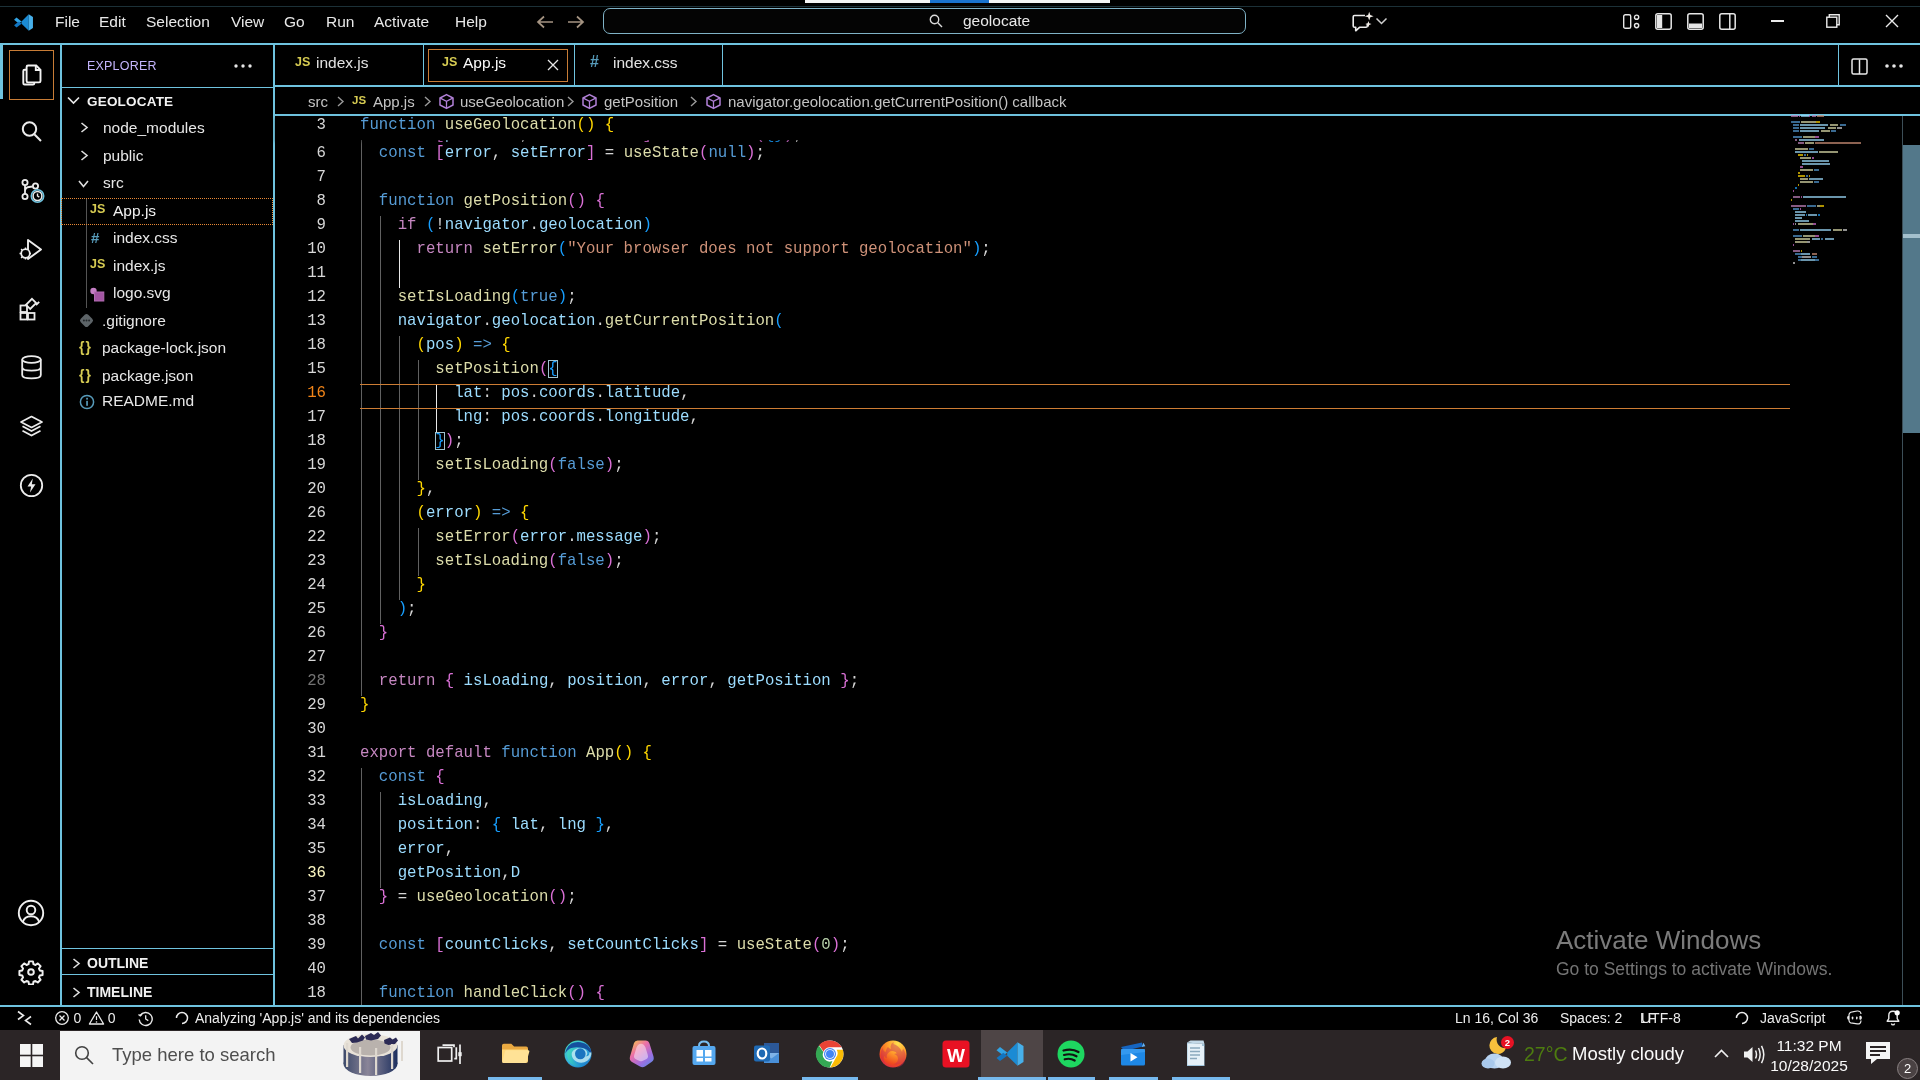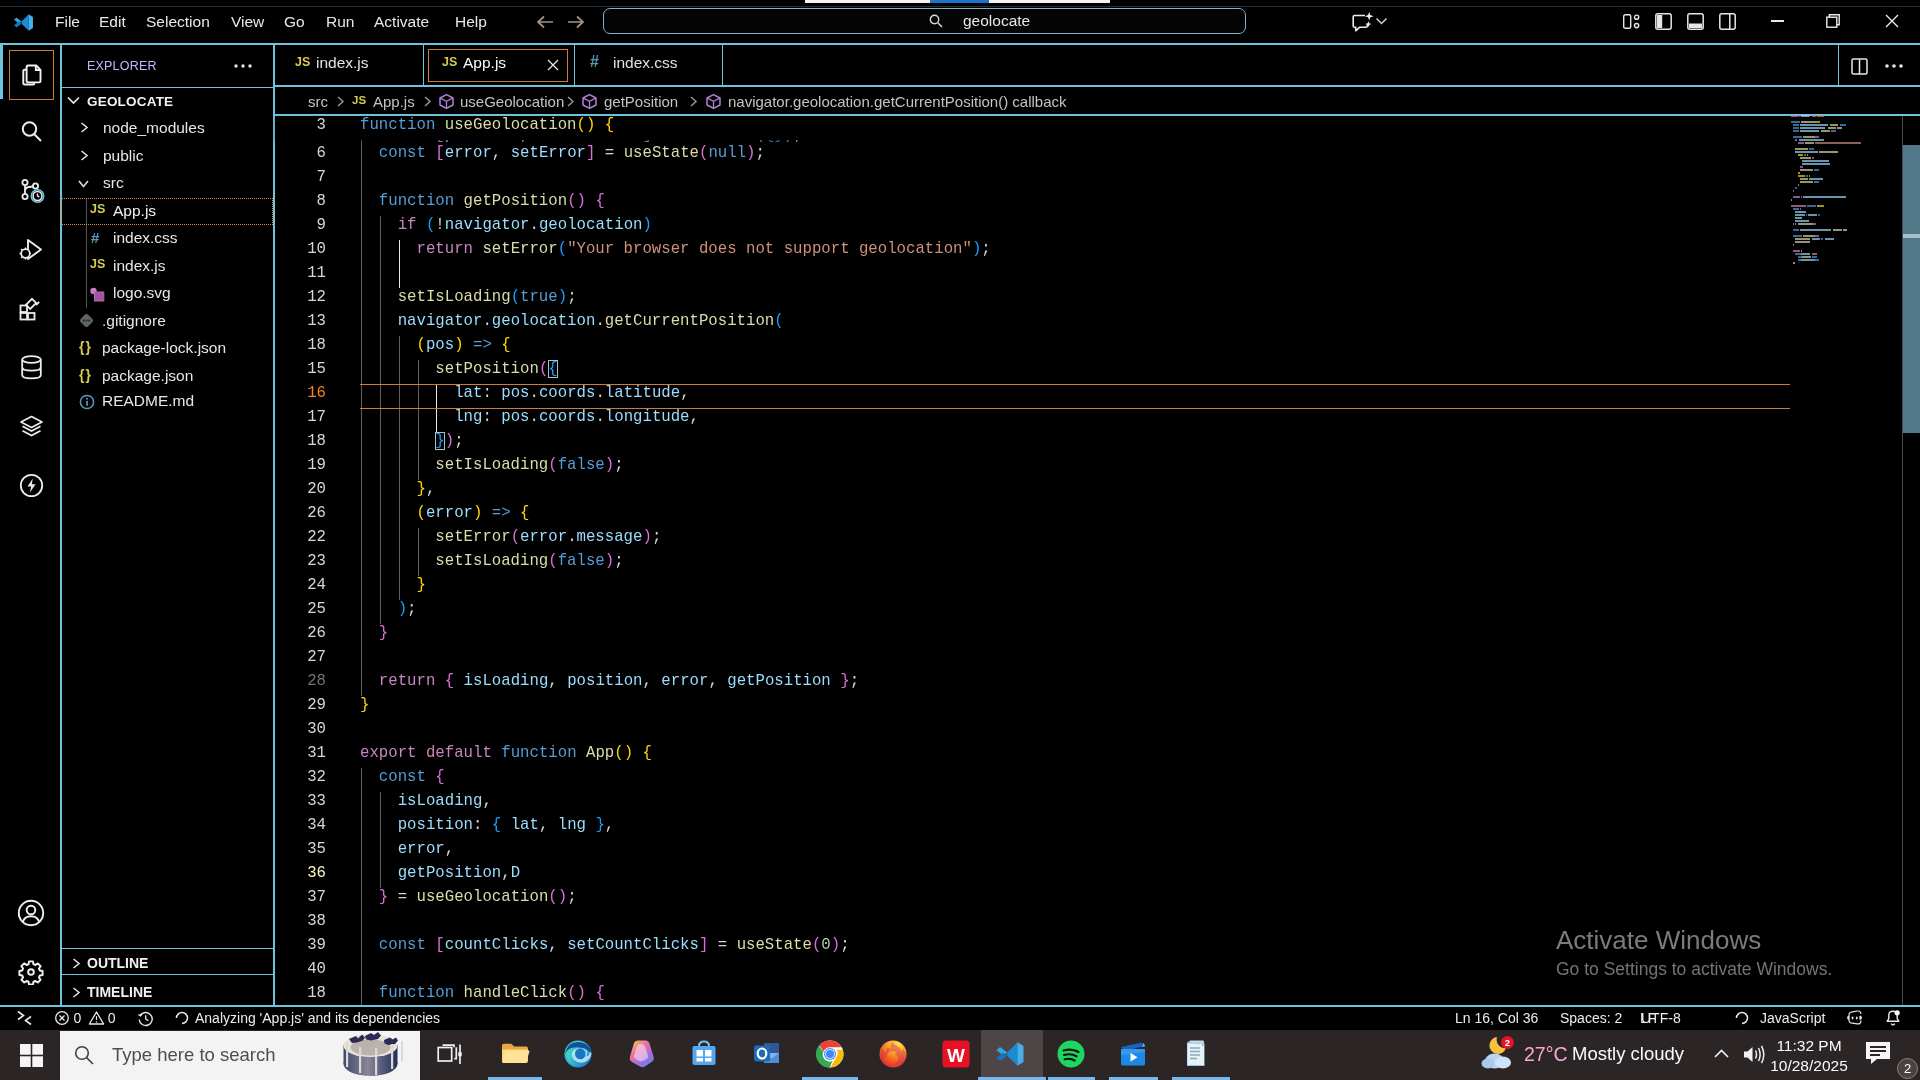--- a/index.html
+++ b/index.html
@@ -813,21 +813,21 @@
 <div class="ab" style="left:1480px;top:1035px;z-index:9">
 <svg width="36" height="38" viewBox="0 0 36 38">
 <path d="M17 2 a8.5 8.5 0 1 0 9 11 a8.5 8.5 0 0 1 -9 -11 Z" fill="#f8c03c"></path>
 <ellipse cx="14.5" cy="26" rx="9.5" ry="7.5" fill="#b9d4f1"></ellipse>
 <ellipse cx="23" cy="27.5" rx="8" ry="6" fill="#cfe2f6"></ellipse>
 <ellipse cx="8" cy="28.5" rx="6.5" ry="5" fill="#a9c9ec"></ellipse>
 <circle cx="27.5" cy="7.5" r="6.5" fill="#e81224"></circle>
 <text x="27.5" y="10.5" font-family="Liberation Sans" font-size="9.5" fill="#fff" text-anchor="middle" font-weight="bold">2</text>
 </svg>
 </div>
-<div class="ab" style="left:1524px;top:1043px;font-size:19.5px;color:#f9a8d4;z-index:9">27°C</div>
+<div class="ab" style="left:1524px;top:1043px;font-size:19.5px;color:#4d7c0f;z-index:9">27°C</div>
 <div class="ab" style="left:1572px;top:1043px;font-size:18.5px;color:#fafafa;z-index:9">Mostly cloudy</div>
 <div class="ab" style="left:1713px;top:1048px;z-index:9">
 <svg width="17" height="11" viewBox="0 0 17 11">
       <path d="M2 9 L8.5 2.5 L15 9" fill="none" stroke="#f0f0f0" stroke-width="1.6"></path>
     </svg>
 </div>
 <div class="ab" style="left:1742px;top:1044px;z-index:9">
 <svg width="23" height="21" viewBox="0 0 23 21">
       <path d="M2 7.5 h3.5 L10.5 3 v15 L5.5 13.5 H2 Z" fill="#f0f0f0"></path>
       <path d="M13.5 6.5 q2 4 0 8 M16.5 4 q3.3 6.5 0 13 M19.5 1.8 q4.6 8.7 0 17.4" fill="none" stroke="#f0f0f0" stroke-width="1.5"></path>

